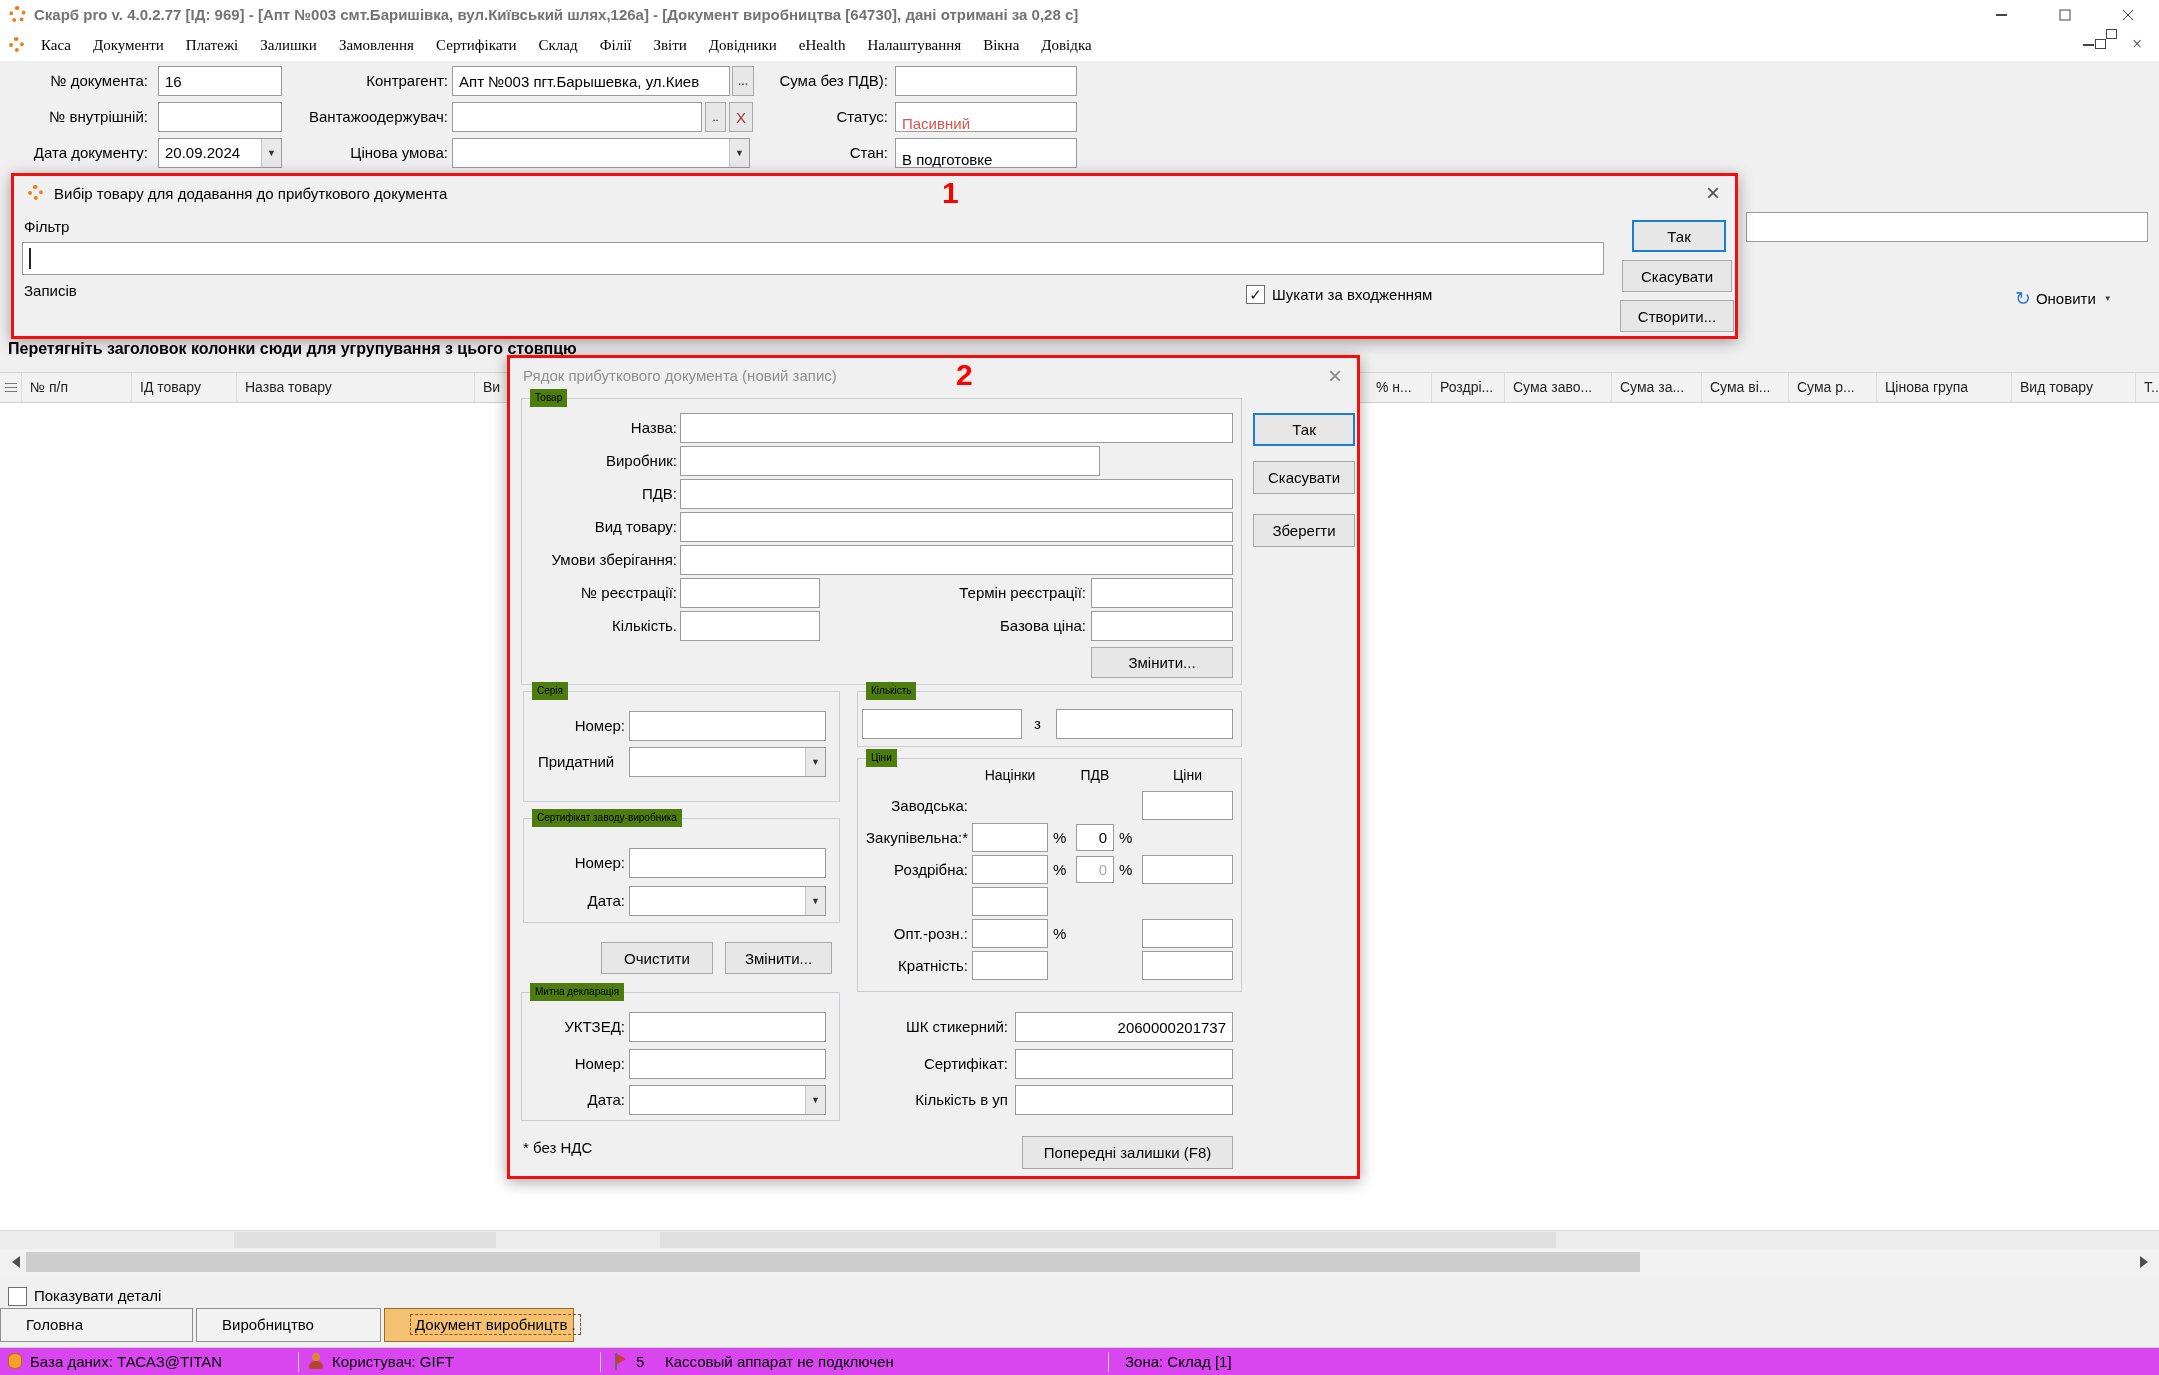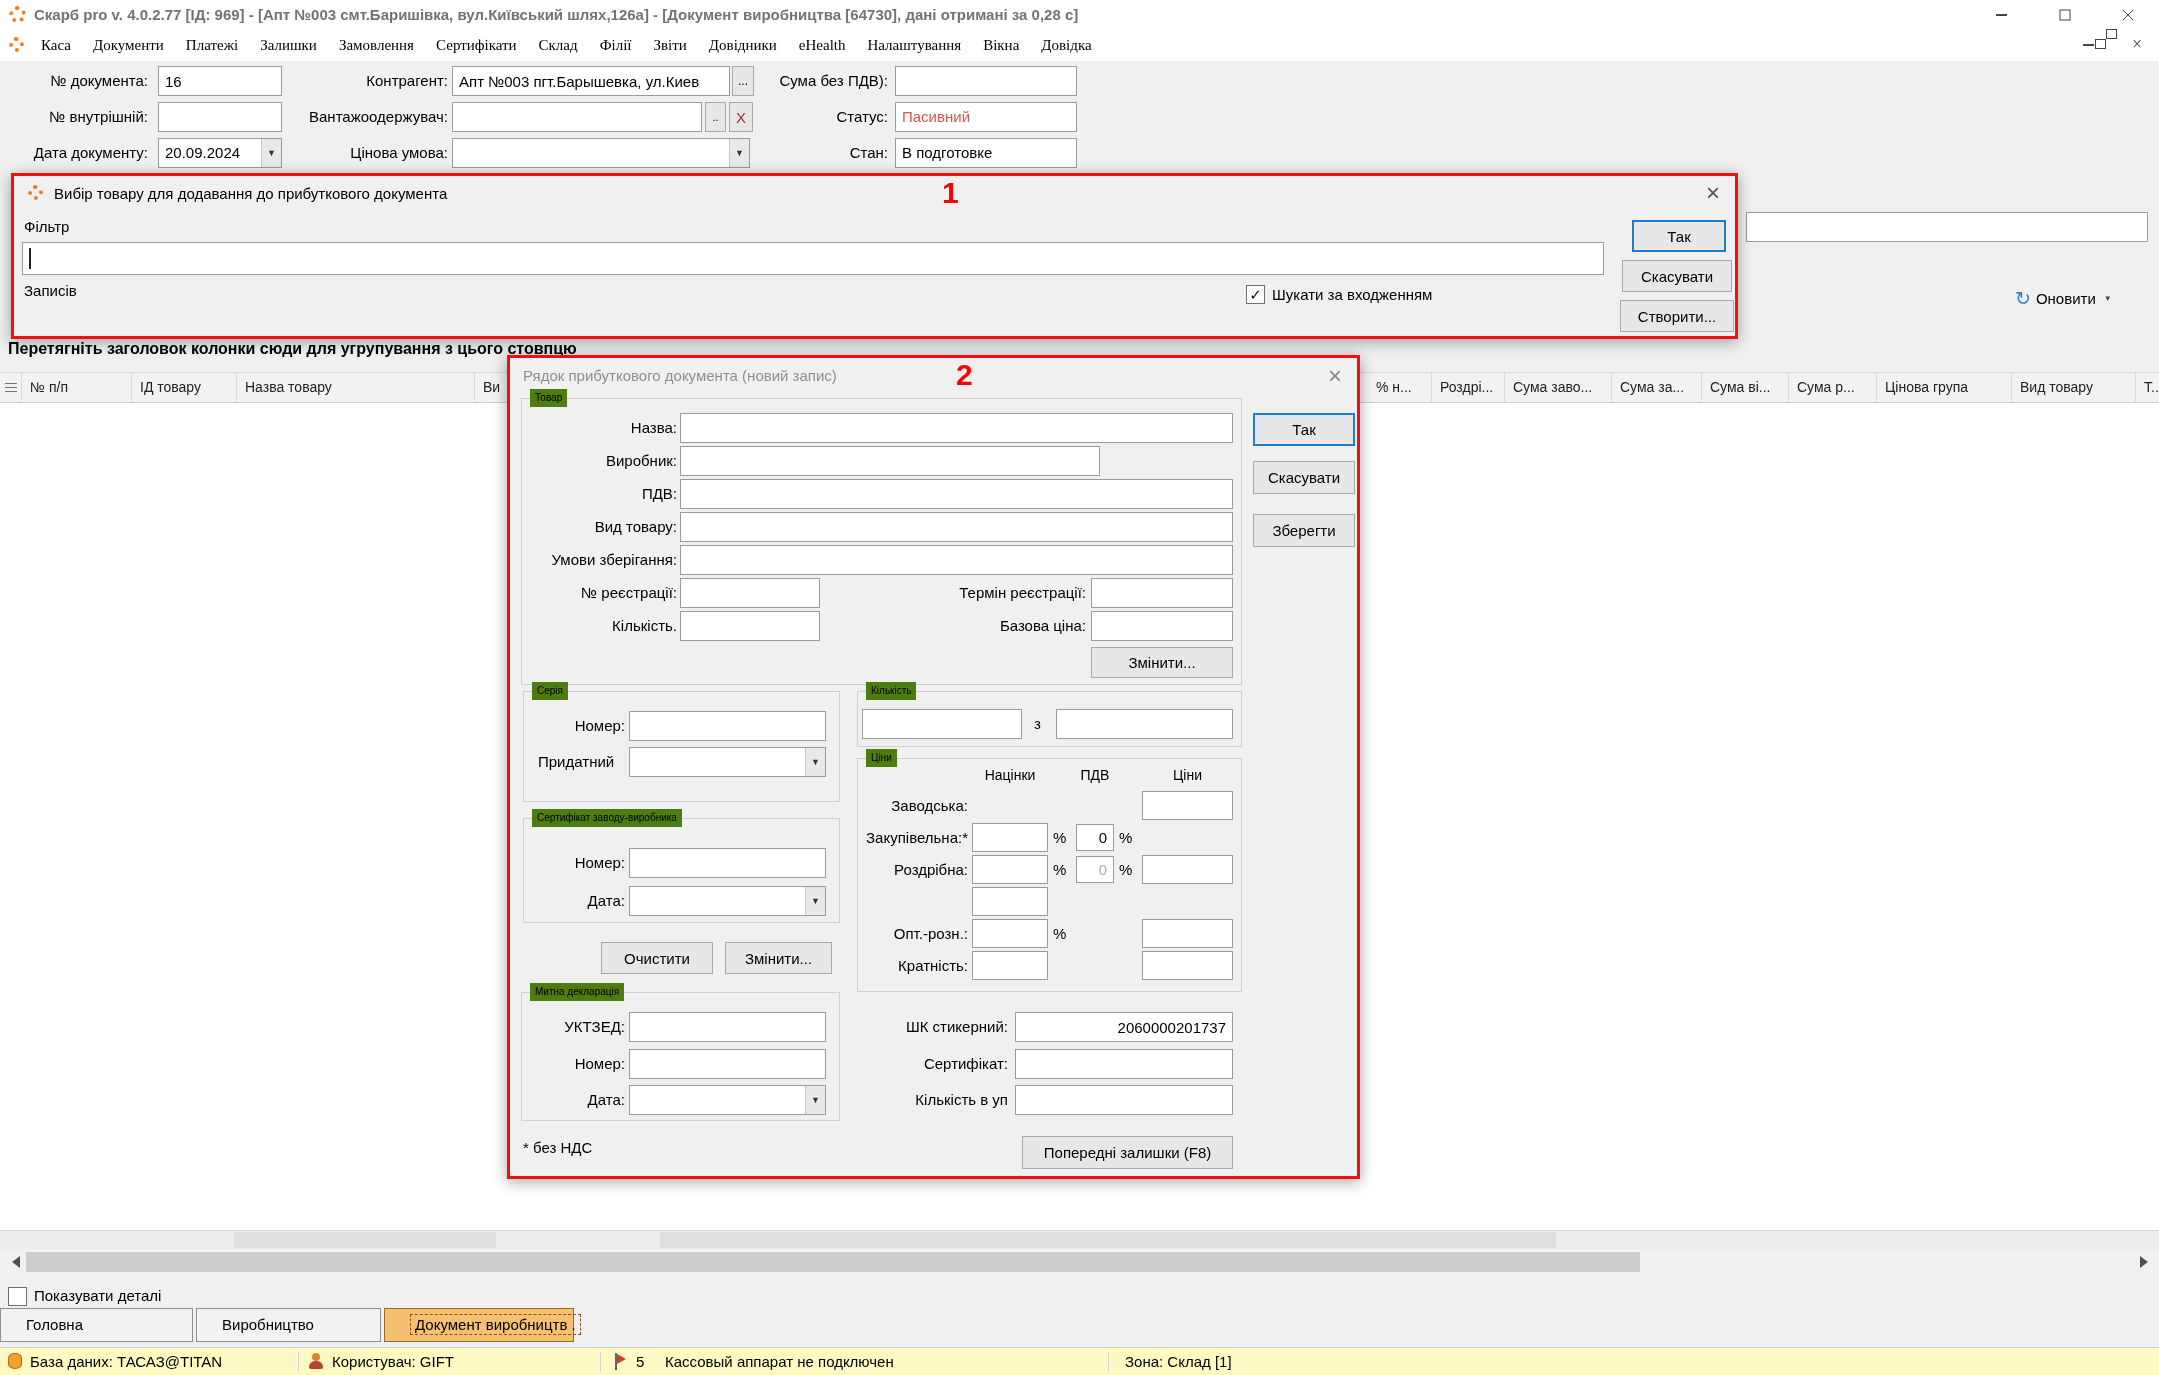--- a/index.html
+++ b/index.html
@@ -3,21 +3,21 @@
 <meta charset="utf-8">
 <style>
   * { box-sizing: border-box; margin:0; padding:0; }
   html,body { width:2159px; height:1375px; }
   body { position:relative; font-family:"Liberation Sans",sans-serif; font-size:15px; color:#000;
          background:#f0f0f0; overflow:hidden; }
   .abs  { position:absolute; }
   .lbl  { position:absolute; line-height:30px; white-space:nowrap; }
   .r    { text-align:right; }
   .tb   { position:absolute; background:#fff; border:1px solid #9b9b9b; height:30px;
-          font:15px "Liberation Sans",sans-serif; padding:0 6px; outline:none; }
+          font:15px "Liberation Sans",sans-serif; padding:7px 6px; outline:none; }
   div.tb { line-height:28px; overflow:hidden; white-space:nowrap; }
   .combo { position:absolute; background:#fff; border:1px solid #9b9b9b; height:30px; }
   .combo .val { position:absolute; left:6px; top:0; line-height:28px; }
   .cbtn { position:absolute; right:0; top:0; bottom:0; width:20px; background:#e9e9e9;
           border-left:1px solid #c4c4c4; display:flex; align-items:center; justify-content:center;
           font-size:9px; color:#333; }
   .btn  { position:absolute; background:#e7e7e7; border:1px solid #a9a9a9;
           display:flex; align-items:center; justify-content:center;
           font:15px "Liberation Sans",sans-serif; cursor:default; }
   .btn.default { border:2px solid #1a7fd4; }
@@ -182,21 +182,21 @@
   <span class="abs tri-r" style="left:2140px;top:6px"></span>
 </div>
 
 <span class="chk" style="left:8px;top:1287px"></span>
 <span class="lbl" style="left:34px;top:1283px;line-height:26px">Показувати деталі</span>
 
 <div class="tab" style="left:0;width:193px"><span>Головна</span></div>
 <div class="tab" style="left:196px;width:185px"><span>Виробництво</span></div>
 <div class="tab active" style="left:384px;width:190px"><span class="tin">Документ виробництв .</span></div>
 
-<div class="abs" style="left:0;top:1347px;width:2159px;height:28px;background:#fef9c3;border-top:1px solid #cfcfcf">
+<div class="abs" style="left:0;top:1347px;width:2159px;height:28px;background:#d946ef;border-top:1px solid #cfcfcf">
   <span class="i-db" style="left:8px;top:5px"></span>
   <span class="stext" style="left:30px">База даних: ТАСАЗ@TITAN</span>
   <span class="sep" style="left:298px;top:4px;height:20px"></span>
   <span class="i-user" style="left:308px;top:5px"></span>
   <span class="stext" style="left:332px">Користувач: GIFT</span>
   <span class="sep" style="left:600px;top:4px;height:20px"></span>
   <span class="i-flag" style="left:613px;top:5px"></span>
   <span class="stext" style="left:636px">5</span>
   <span class="stext" style="left:665px">Кассовый аппарат не подключен</span>
   <span class="sep" style="left:1108px;top:4px;height:20px"></span>

